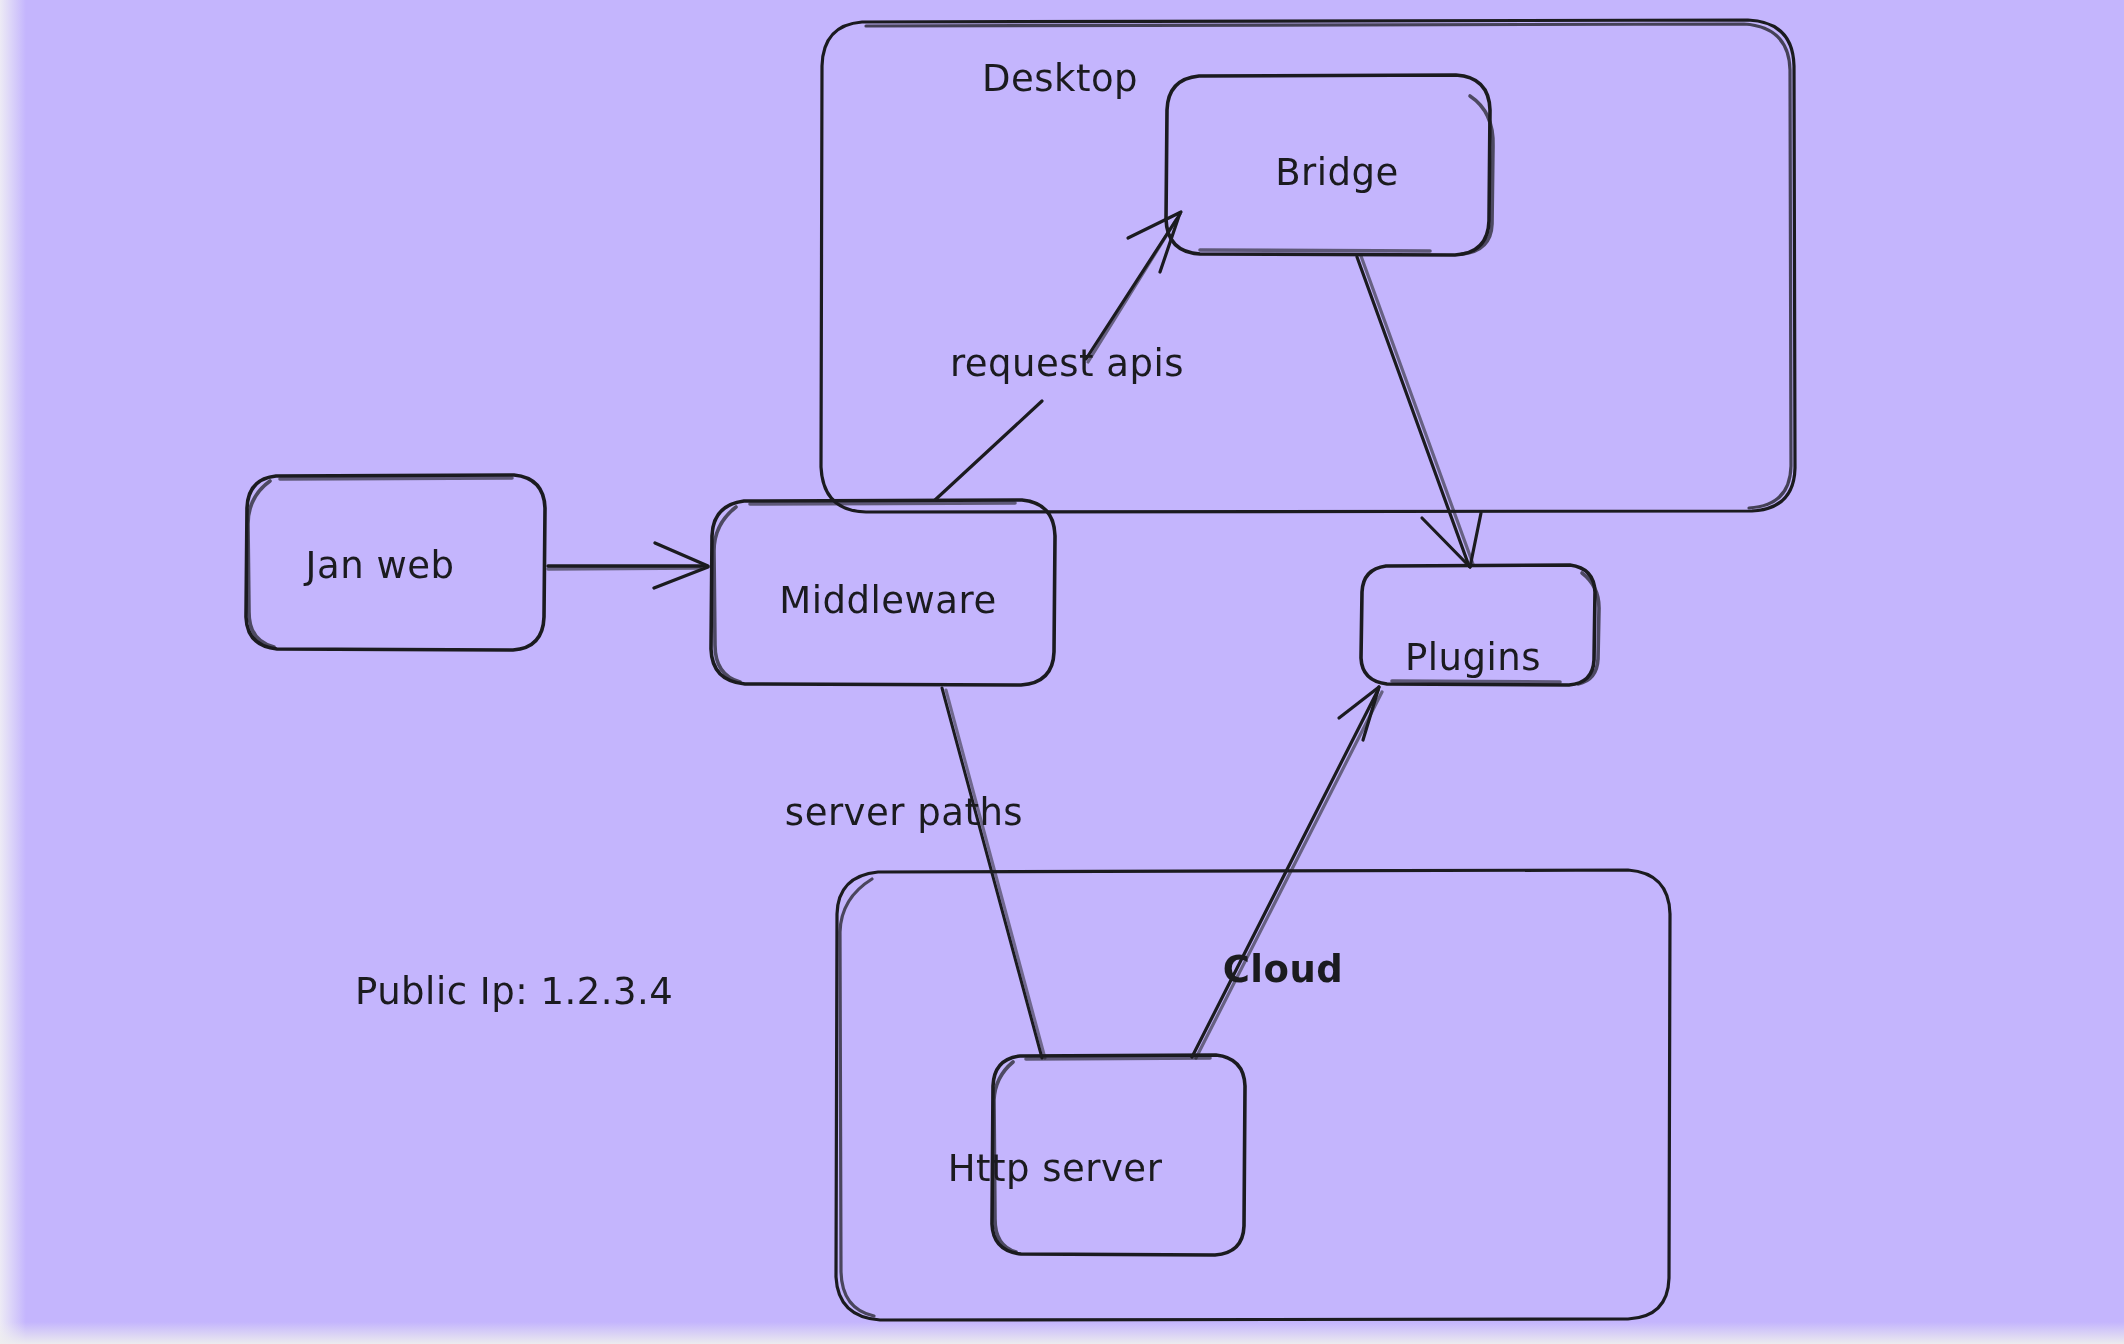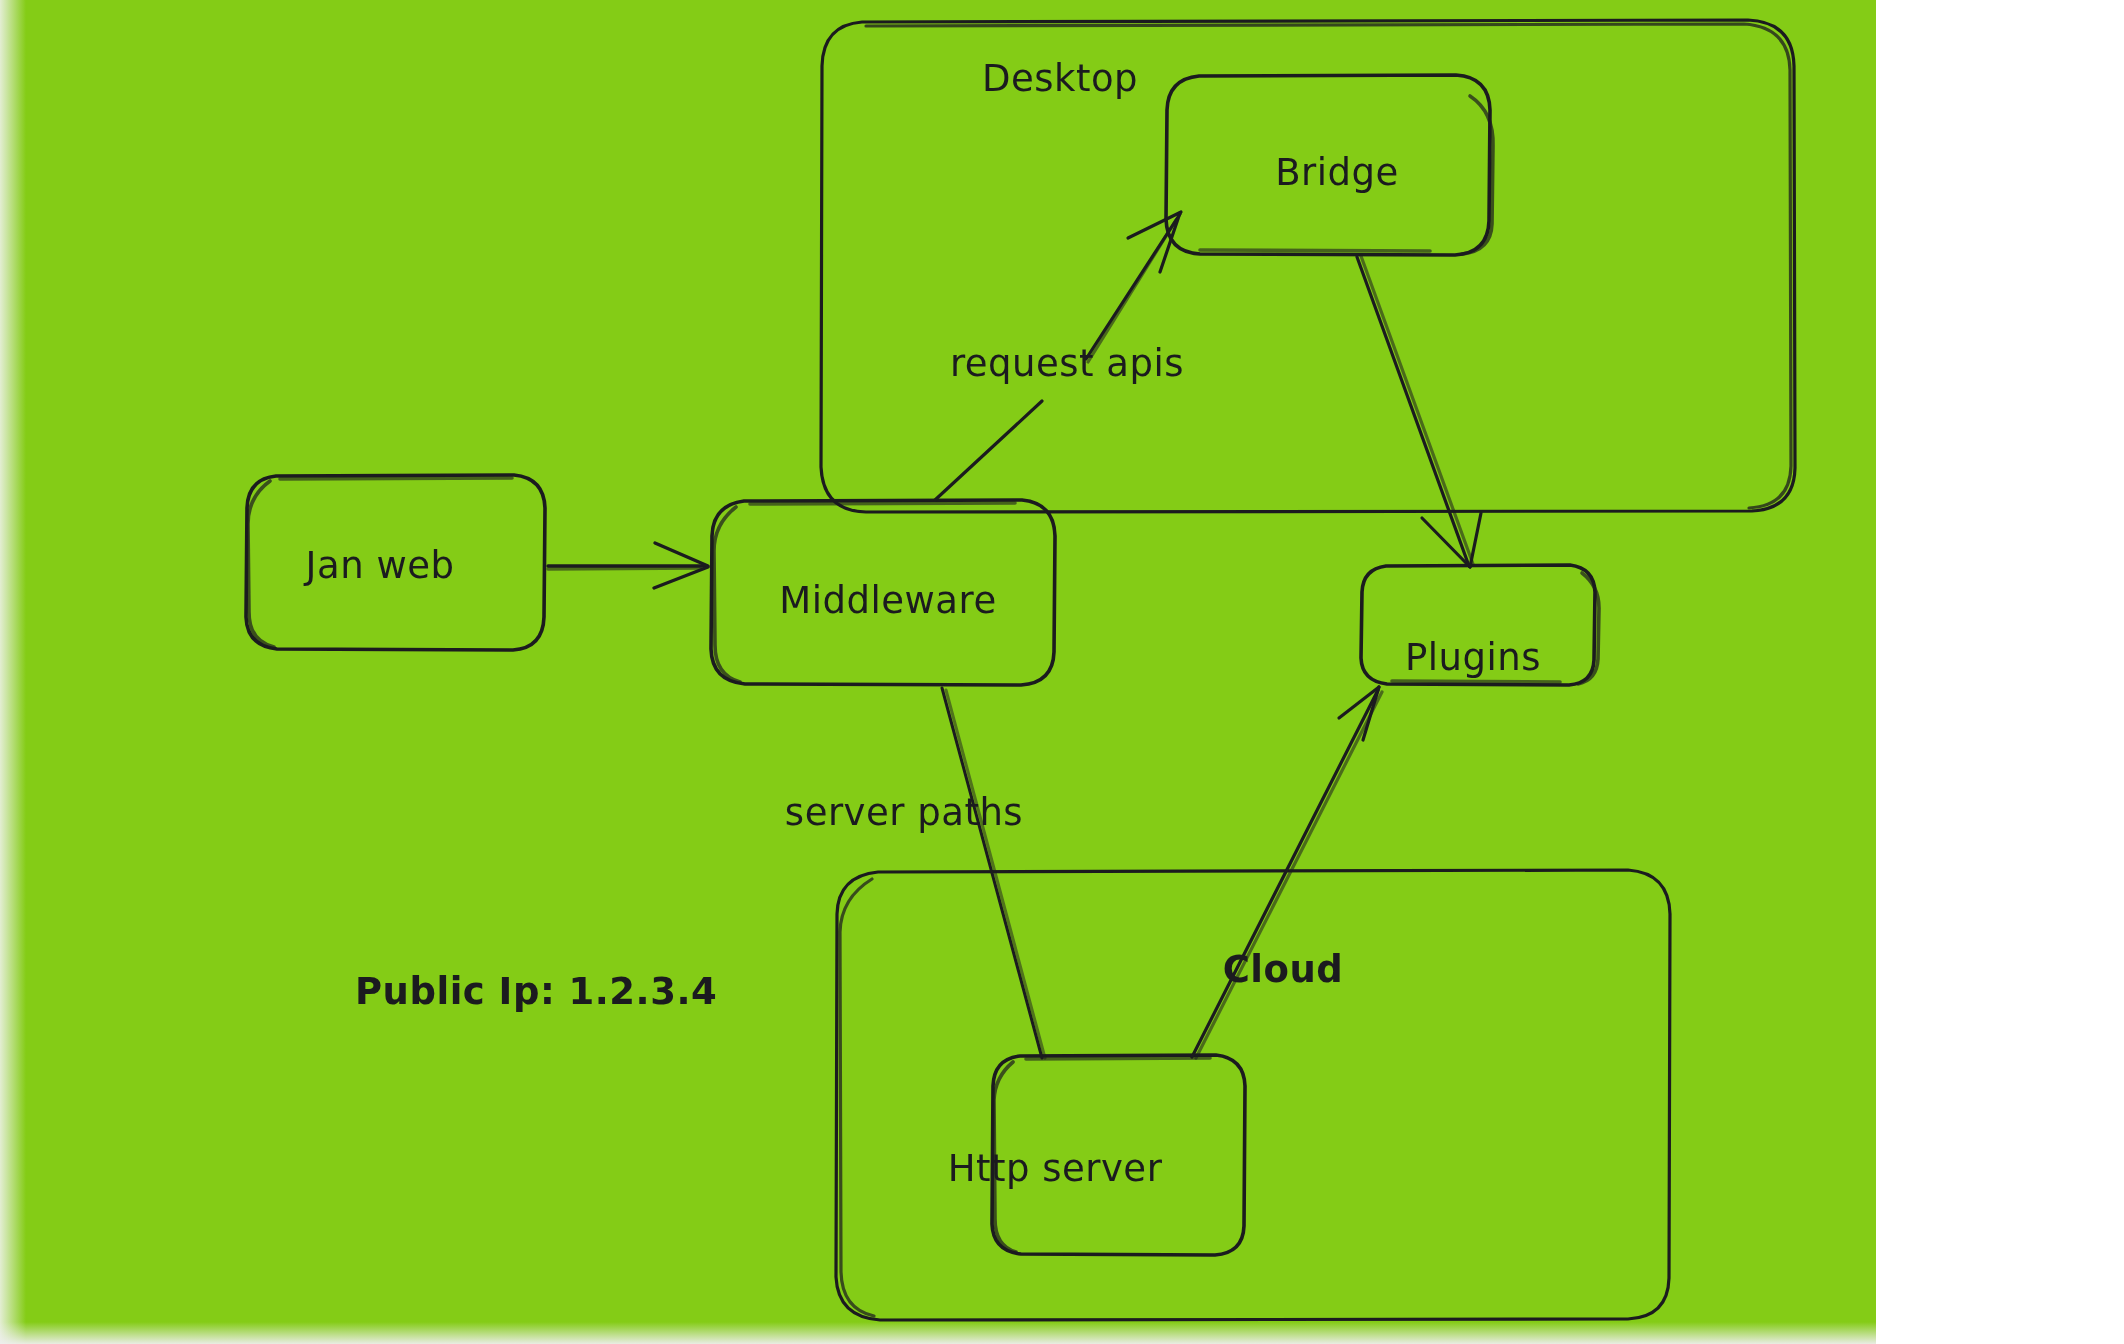--- a/index.html
+++ b/index.html
@@ -3,23 +3,23 @@
 <meta charset="utf-8">
 <title>Architecture Diagram</title>
 <style>
   html, body {
     margin: 0;
     padding: 0;
     background: #ffffff;
   }
   #canvas {
     position: relative;
-    width: 1876px;
+    width: 2124px;
     height: 1344px;
-    background: #84cc16;
+    background: #c4b5fd;
     overflow: hidden;
     font-family: "DejaVu Sans", sans-serif;
   }
   
   #bottom-fade {
     position: absolute;
     left: 0;
     right: 0;
     bottom: 0;
     height: 22px;
@@ -54,21 +54,20 @@
   .group-label {
     font-size: 37px;
     transform: translate(-50%, -50%);
   }
   .edge-label {
     font-size: 37px;
     transform: translate(-50%, -50%);
   }
   .note-line {
     font-size: 37px;
-    font-weight: bold;
   }
   .hitbox {
     position: absolute;
     background: transparent;
   }
 </style>
 </head>
 <body>
 
 <div id="canvas">

